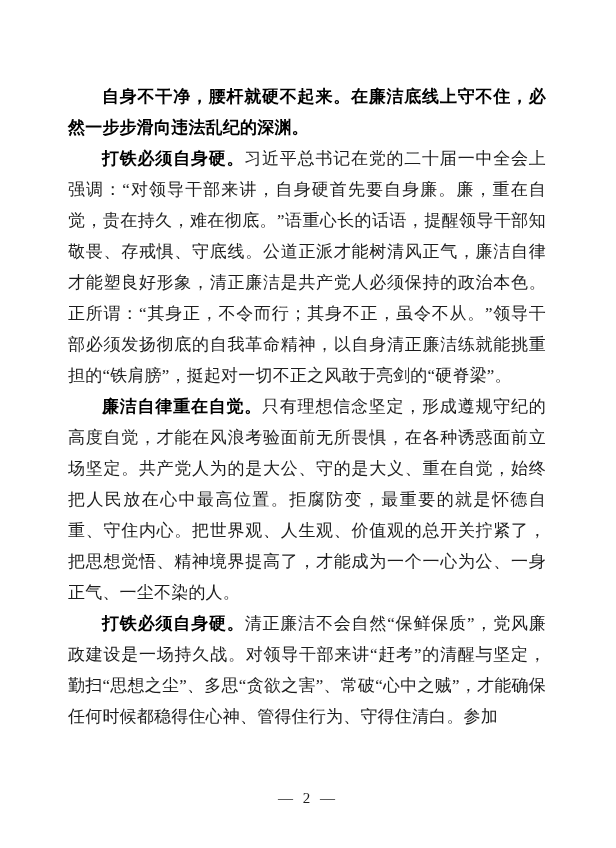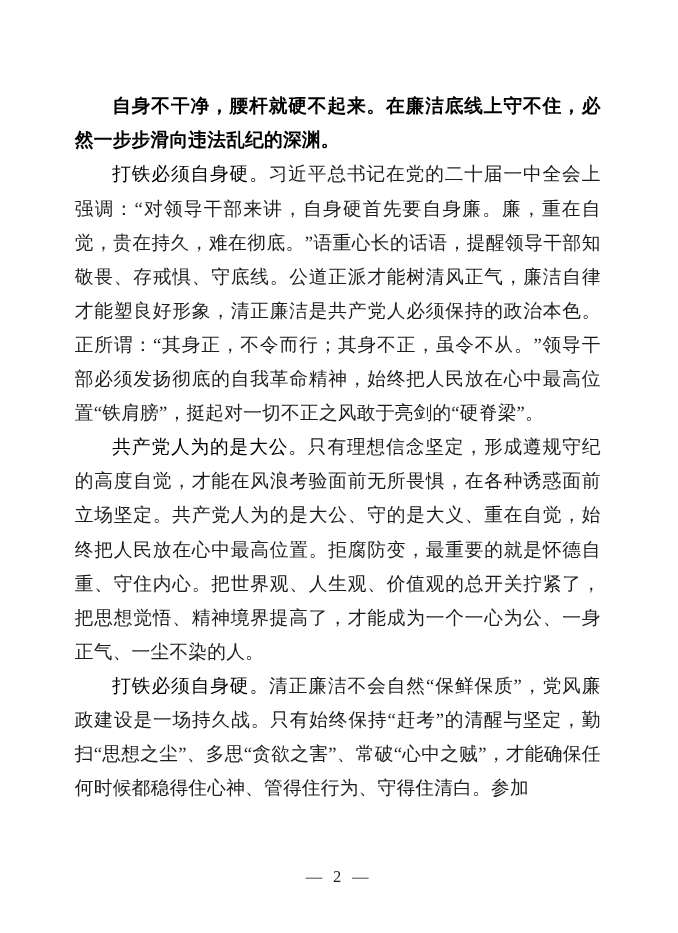--- a/index.html
+++ b/index.html
@@ -26,21 +26,21 @@
     padding: 0;
     font-size: 17px;
     line-height: 31px;
     text-align: justify;
     text-indent: 34px;
     color: #1d1d1d;
     letter-spacing: 0.2px;
     font-family: "Liberation Serif", "DejaVu Serif", serif;
   }
   .para-lead {
-    font-weight: 400;
+    font-weight: 700;
     color: #000000;
     font-family: "Liberation Sans", "DejaVu Sans", sans-serif;
   }
   .bold-para {
     font-weight: 700;
     color: #000000;
     font-family: "Liberation Sans", "DejaVu Sans", sans-serif;
   }
   .page-num {
     position: absolute;
@@ -55,22 +55,22 @@
   }
 </style>
 </head>
 <body>
 
 <div class="page">
   <div class="text-block">
 
     <p class="para bold-para"><span>自身不干净，腰杆就硬不起来。在廉洁底线上守不住，必然一步步滑向违法乱纪的深渊。</span></p>
 
-    <p class="para"><span class="para-lead">打铁必须自身硬。</span><span>习近平总书记在党的二十届一中全会上强调：“对领导干部来讲，自身硬首先要自身廉。廉，重在自觉，贵在持久，难在彻底。”语重心长的话语，提醒领导干部知敬畏、存戒惧、守底线。公道正派才能树清风正气，廉洁自律才能塑良好形象，清正廉洁是共产党人必须保持的政治本色。正所谓：“其身正，不令而行；其身不正，虽令不从。”领导干部必须发扬彻底的自我革命精神，始终把人民放在心中最高位置“铁肩膀”，挺起对一切不正之风敢于亮剑的“硬脊梁”。</span></p>
+    <p class="para"><span class="para-lead">打铁必须自身硬。</span><span>习近平总书记在党的二十届一中全会上强调：“对领导干部来讲，自身硬首先要自身廉。廉，重在自觉，贵在持久，难在彻底。”语重心长的话语，提醒领导干部知敬畏、存戒惧、守底线。公道正派才能树清风正气，廉洁自律才能塑良好形象，清正廉洁是共产党人必须保持的政治本色。正所谓：“其身正，不令而行；其身不正，虽令不从。”领导干部必须发扬彻底的自我革命精神，以自身清正廉洁练就能挑重担的“铁肩膀”，挺起对一切不正之风敢于亮剑的“硬脊梁”。</span></p>
 
-    <p class="para"><span class="para-lead">共产党人为的是大公。</span><span>只有理想信念坚定，形成遵规守纪的高度自觉，才能在风浪考验面前无所畏惧，在各种诱惑面前立场坚定。共产党人为的是大公、守的是大义、重在自觉，始终把人民放在心中最高位置。拒腐防变，最重要的就是怀德自重、守住内心。把世界观、人生观、价值观的总开关拧紧了，把思想觉悟、精神境界提高了，才能成为一个一心为公、一身正气、一尘不染的人。</span></p>
+    <p class="para"><span class="para-lead">廉洁自律重在自觉。</span><span>只有理想信念坚定，形成遵规守纪的高度自觉，才能在风浪考验面前无所畏惧，在各种诱惑面前立场坚定。共产党人为的是大公、守的是大义、重在自觉，始终把人民放在心中最高位置。拒腐防变，最重要的就是怀德自重、守住内心。把世界观、人生观、价值观的总开关拧紧了，把思想觉悟、精神境界提高了，才能成为一个一心为公、一身正气、一尘不染的人。</span></p>
 
-    <p class="para"><span class="para-lead">打铁必须自身硬。</span><span>清正廉洁不会自然“保鲜保质”，党风廉政建设是一场持久战。只有始终保持“赶考”的清醒与坚定，勤扫“思想之尘”、多思“贪欲之害”、常破“心中之贼”，才能确保任何时候都稳得住心神、管得住行为、守得住清白。参加</span></p>
+    <p class="para"><span class="para-lead">打铁必须自身硬。</span><span>清正廉洁不会自然“保鲜保质”，党风廉政建设是一场持久战。对领导干部来讲“赶考”的清醒与坚定，勤扫“思想之尘”、多思“贪欲之害”、常破“心中之贼”，才能确保任何时候都稳得住心神、管得住行为、守得住清白。参加</span></p>
 
   </div>
 
   <div class="page-num">— 2 —</div>
 </div>
 
 </body></html>

